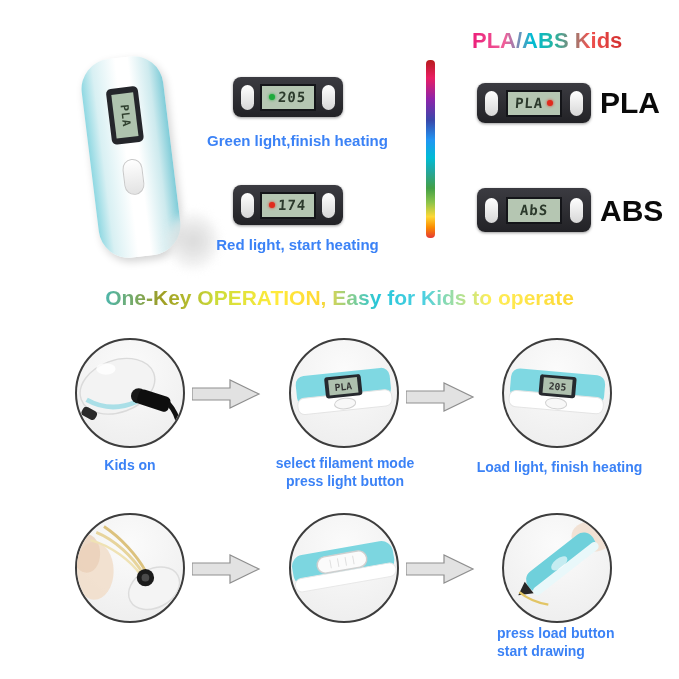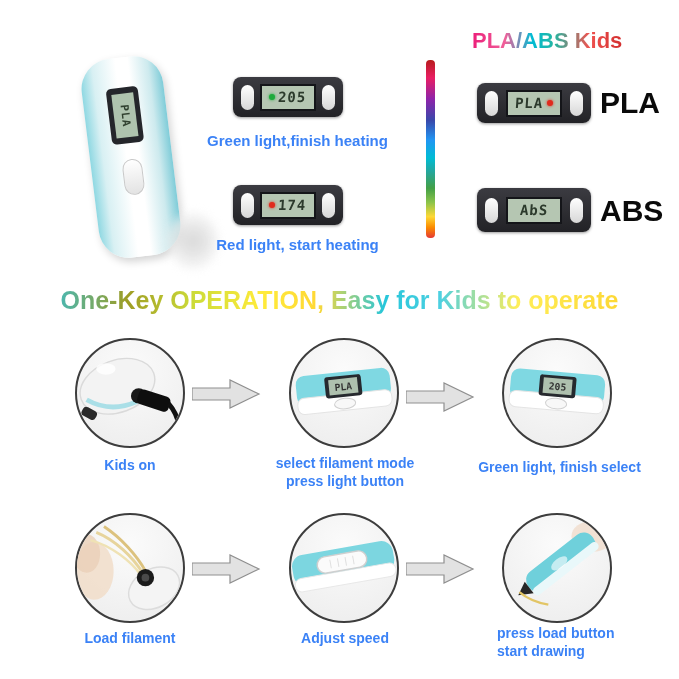--- a/index.html
+++ b/index.html
@@ -14,21 +14,21 @@
   }
   .heading-temperature {
     position:absolute; left:62px; top:24px; font-size:25px; letter-spacing:0.5px;
     background-image:linear-gradient(90deg,#e6003c 0%,#c2185b 8%,#8e24aa 18%,#3949ab 30%,#1e88e5 40%,#00acc1 50%,#43a047 60%,#7cb342 70%,#fdd835 80%,#fb8c00 90%,#e53935 100%);
   }
   .heading-modes {
     position:absolute; left:472px; top:28px; font-size:22px;
     background-image:linear-gradient(90deg,#ec1e79 0%,#f0609a 22%,#00bcd4 40%,#26b5a0 55%,#ef5350 78%,#d32f2f 100%);
   }
   .heading-operation {
-    position:absolute; left:0; top:286px; width:679px; text-align:center; font-size:25px;
+    position:absolute; left:0; top:286px; width:679px; text-align:center; font-size:21px;
   }
   .heading-operation .grad-text {
     background-image:linear-gradient(90deg,#4db6ac 0%,#9e9d24 12%,#cddc39 24%,#ffeb3b 36%,#ffd835 46%,#26c6da 58%,#4dd0e1 68%,#ffee58 82%,#fdd835 100%);
   }
 
   
   .pen-photo { position:absolute; left:72px; top:55px; width:130px; height:215px; }
   .pen-body {
     position:absolute; left:18px; top:2px; width:82px; height:200px; border-radius:30px;
     transform:rotate(-7deg);
@@ -209,21 +209,21 @@
         <rect x="40" y="40" width="30" height="16" fill="#aec0ae"></rect>
         <text x="55" y="52" text-anchor="middle" class="svg-lcd-text" font-size="10" fill="#333">205</text>
         <ellipse cx="55" cy="66" rx="11" ry="5.5" fill="#f8f8f8" stroke="#cfcfcf"></ellipse>
       </g>
     </svg>
   </div>
 
   <div class="caption step center" style="left:70px; top:456px; width:120px;">Kids on</div>
   <div class="caption step center" style="left:270px; top:454px; width:150px;">select filament mode
 press light button</div>
-  <div class="caption step center" style="left:462px; top:458px; width:195px;">Green light, finish select</div>
+  <div class="caption step center" style="left:462px; top:458px; width:195px;">Load light, finish heating</div>
 
   <div class="step-circle" style="left:75px; top:513px;">
     <svg viewBox="0 0 110 110">
       <ellipse cx="18" cy="58" rx="20" ry="30" fill="#f1ddc9" opacity="0.85"></ellipse>
       <ellipse cx="10" cy="40" rx="14" ry="20" fill="#ead0b8" opacity="0.8"></ellipse>
       <path d="M20 18 C 40 26, 58 44, 68 60" stroke="#e7d49c" stroke-width="3" fill="none"></path>
       <path d="M28 12 C 46 24, 62 42, 71 58" stroke="#dcc27e" stroke-width="3" fill="none"></path>
       <path d="M14 26 C 36 32, 56 48, 66 62" stroke="#efe2b4" stroke-width="2.5" fill="none"></path>
       <ellipse cx="80" cy="76" rx="28" ry="20" transform="rotate(-28 80 76)" fill="#f4f4f4" stroke="#dcdcdc" stroke-width="1.5"></ellipse>
       <circle cx="71" cy="65" r="9" fill="#1b1b1b"></circle>
@@ -263,18 +263,16 @@
       <g transform="rotate(-38 55 52)">
         <rect x="18" y="40" width="84" height="24" rx="11" fill="#6fd0db"></rect>
         <rect x="18" y="56" width="84" height="9" rx="4.5" fill="#e9f8fa"></rect>
         <path d="M18 45 L4 52 L18 60 Z" fill="#262626"></path>
         <ellipse cx="58" cy="52" rx="10" ry="5" fill="#ffffff" opacity="0.6"></ellipse>
       </g>
       <path d="M16 80 Q28 90 46 93" stroke="#e2c565" stroke-width="2.5" fill="none"></path>
     </svg>
   </div>
 
-  <div class="caption step center" style="left:70px; top:629px; width:120px;">Load filament</div>
-  <div class="caption step center" style="left:277px; top:629px; width:136px;">Adjust speed</div>
   <div class="caption step" style="left:497px; top:624px; width:150px;">press load button
 start drawing</div>
 
 </div>
 
 </body></html>

